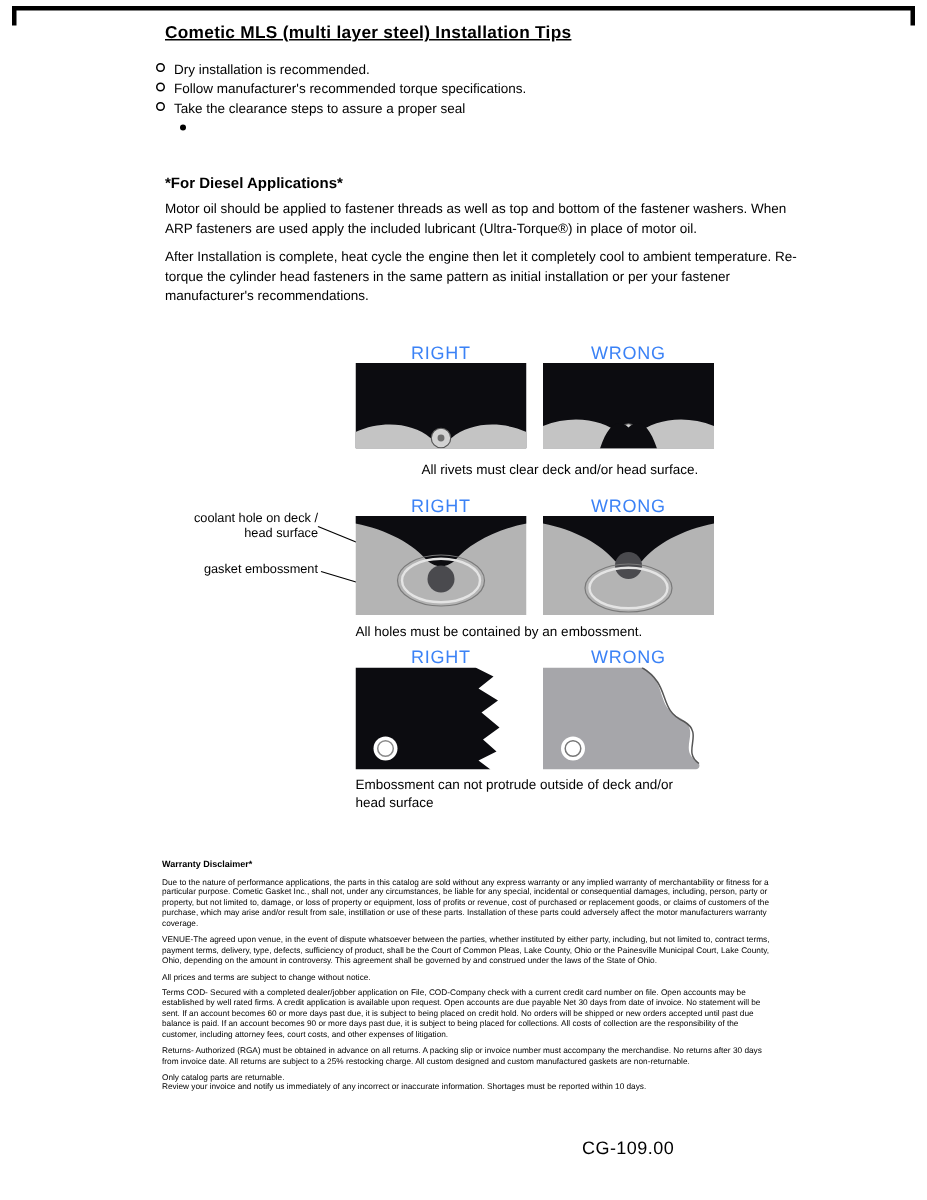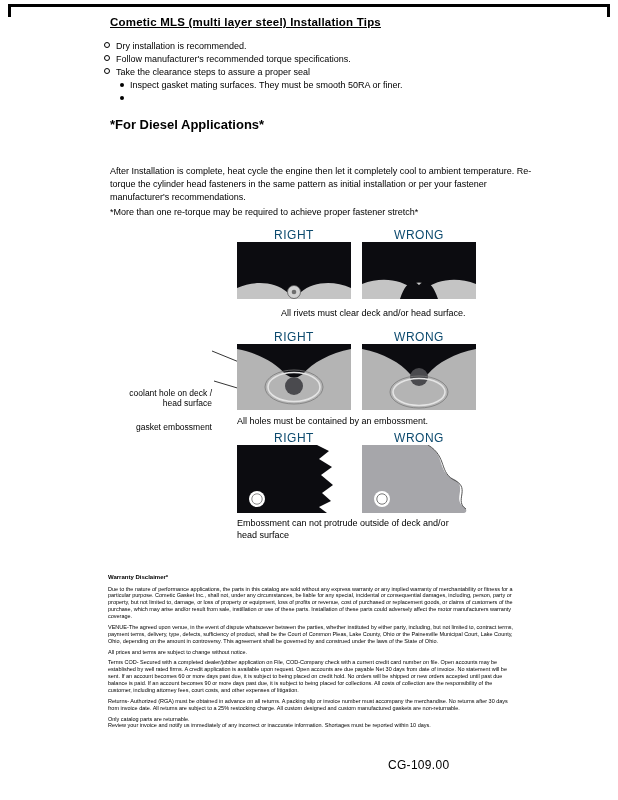--- a/index.html
+++ b/index.html
@@ -22,32 +22,32 @@
     font-size:11.5px;font-weight:bold;
     text-decoration:underline;
     letter-spacing:.2px;
   }
   .tips{left:104px;top:40px;width:450px;font-size:9px;line-height:12px;}
   .tip{margin-bottom:1px;white-space:nowrap;}
   .tip.sub{margin-left:16px;}
   .obul{display:inline-block;width:4px;height:4px;border:1px solid #000;border-radius:50%;margin-right:6px;vertical-align:1px;}
   .dbul{display:inline-block;width:4px;height:4px;background:#000;border-radius:50%;margin-right:6px;vertical-align:1px;}
 
-  .diesel-heading{left:110px;top:117px;font-size:13px;font-weight:bold;}
+  .diesel-heading{left:110px;top:117px;font-size:10px;font-weight:bold;}
   .para{left:110px;width:424px;font-size:9px;line-height:1.45;}
   .para1{top:133px;}
   .para2{top:165px;}
   .note{top:206px;}
 
-  .dlabel{width:114px;text-align:center;font-size:12px;letter-spacing:.5px;color:#0c4a6e;}
+  .dlabel{width:114px;text-align:center;font-size:12px;letter-spacing:.5px;color:#3b82f6;}
   .dimg{width:114px;}
   .dimg svg{display:block;}
   .caption{font-size:9px;color:#000;}
 
-  .callout{font-size:8.5px;text-align:right;line-height:1.18;margin-top:48px;}
+  .callout{font-size:8.5px;text-align:right;line-height:1.18;}
   .callout1{left:126px;top:340px;width:86px;}
   .callout2{left:118px;top:374px;width:94px;}
 
   .legal{left:108px;top:574px;width:406px;font-size:5.5px;line-height:1.25;color:#000;}
   .legal .lh{font-weight:bold;font-size:6px;margin-bottom:4px;}
   .legal p{margin:0 0 4px 0;}
   .legal p.tight{margin:0;}
 
   .footer{left:388px;top:758px;font-size:12px;letter-spacing:.3px;}
 </style>
@@ -66,30 +66,27 @@
     <div class="tip">
       <span class="obul"></span><span>Dry installation is recommended.</span>
     </div>
     <div class="tip">
       <span class="obul"></span><span>Follow manufacturer's recommended torque specifications.</span>
     </div>
     <div class="tip">
       <span class="obul"></span><span>Take the clearance steps to assure a proper seal</span>
     </div>
     <div class="tip sub">
-      <span class="dbul"></span><span>Inspect gasket mating surfaces.  They must be smooth 50RA or finer.</span>
-    </div>
-    <div class="tip sub">
       <span class="dbul"></span>
     </div>
   </div>
 
   <div class="abs diesel-heading">*For Diesel Applications*</div>
+  <div class="abs para para1">Motor oil should be applied to fastener threads as well as top and bottom of the fastener washers. When ARP fasteners are used apply the included lubricant (Ultra-Torque®) in place of motor oil.</div>
   <div class="abs para para2">After Installation is complete, heat cycle the engine then let it completely cool to ambient temperature. Re-torque the cylinder head fasteners in the same pattern as initial installation or per your fastener manufacturer's recommendations.</div>
-  <div class="abs para note">*More than one re-torque may be required to achieve proper fastener stretch*</div>
 
   <div class="abs dlabel" style="left:237px;top:228px;">RIGHT</div>
   <div class="abs dlabel" style="left:362px;top:228px;">WRONG</div>
 
   <div class="abs dimg" style="left:237px;top:242px;">
     <svg width="114" height="57">
       <rect width="114" height="57" fill="#0c0c10"></rect>
       <path d="M0,57 V46 C18,38 38,40 50,50 L64,50 C76,40 96,38 114,46 V57 Z" fill="#c4c4c4"></path>
       <circle cx="57" cy="50" r="6.5" fill="#d2d2d2" stroke="#555" stroke-width="0.8"></circle>
       <circle cx="57" cy="50" r="2.3" fill="#6e6e6e"></circle>

